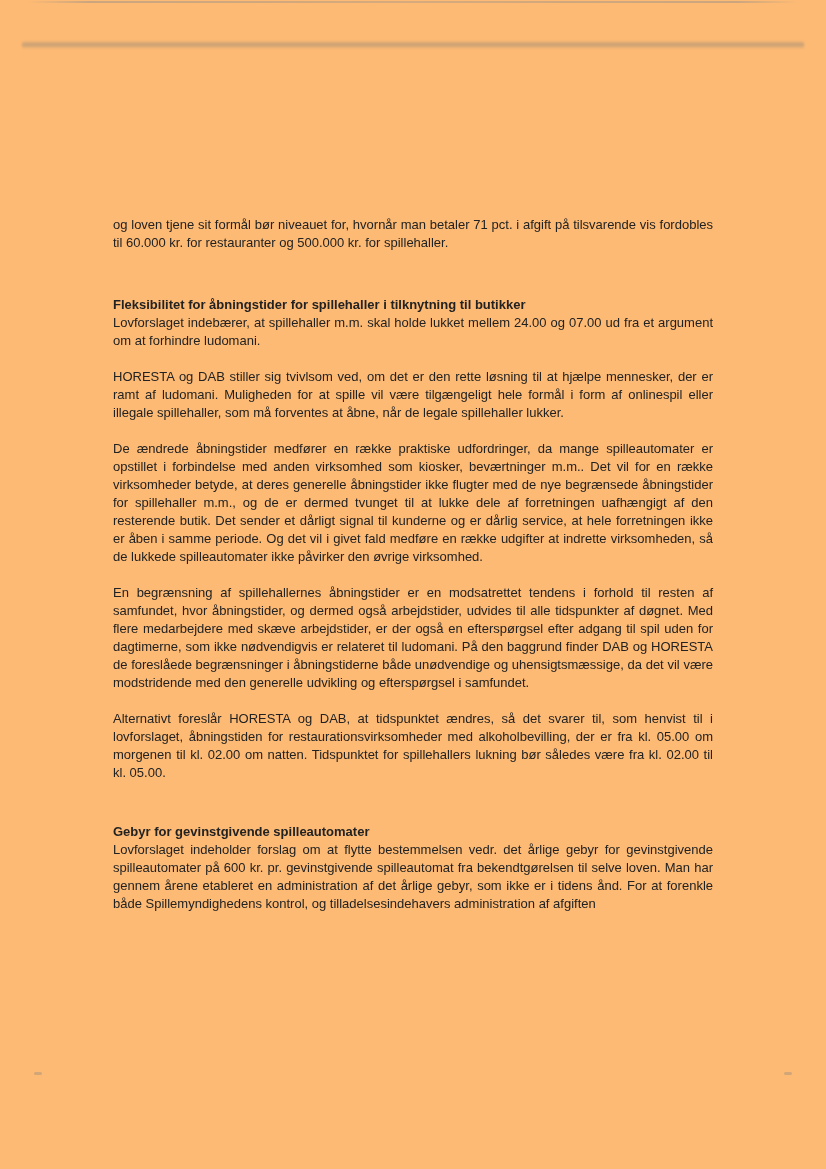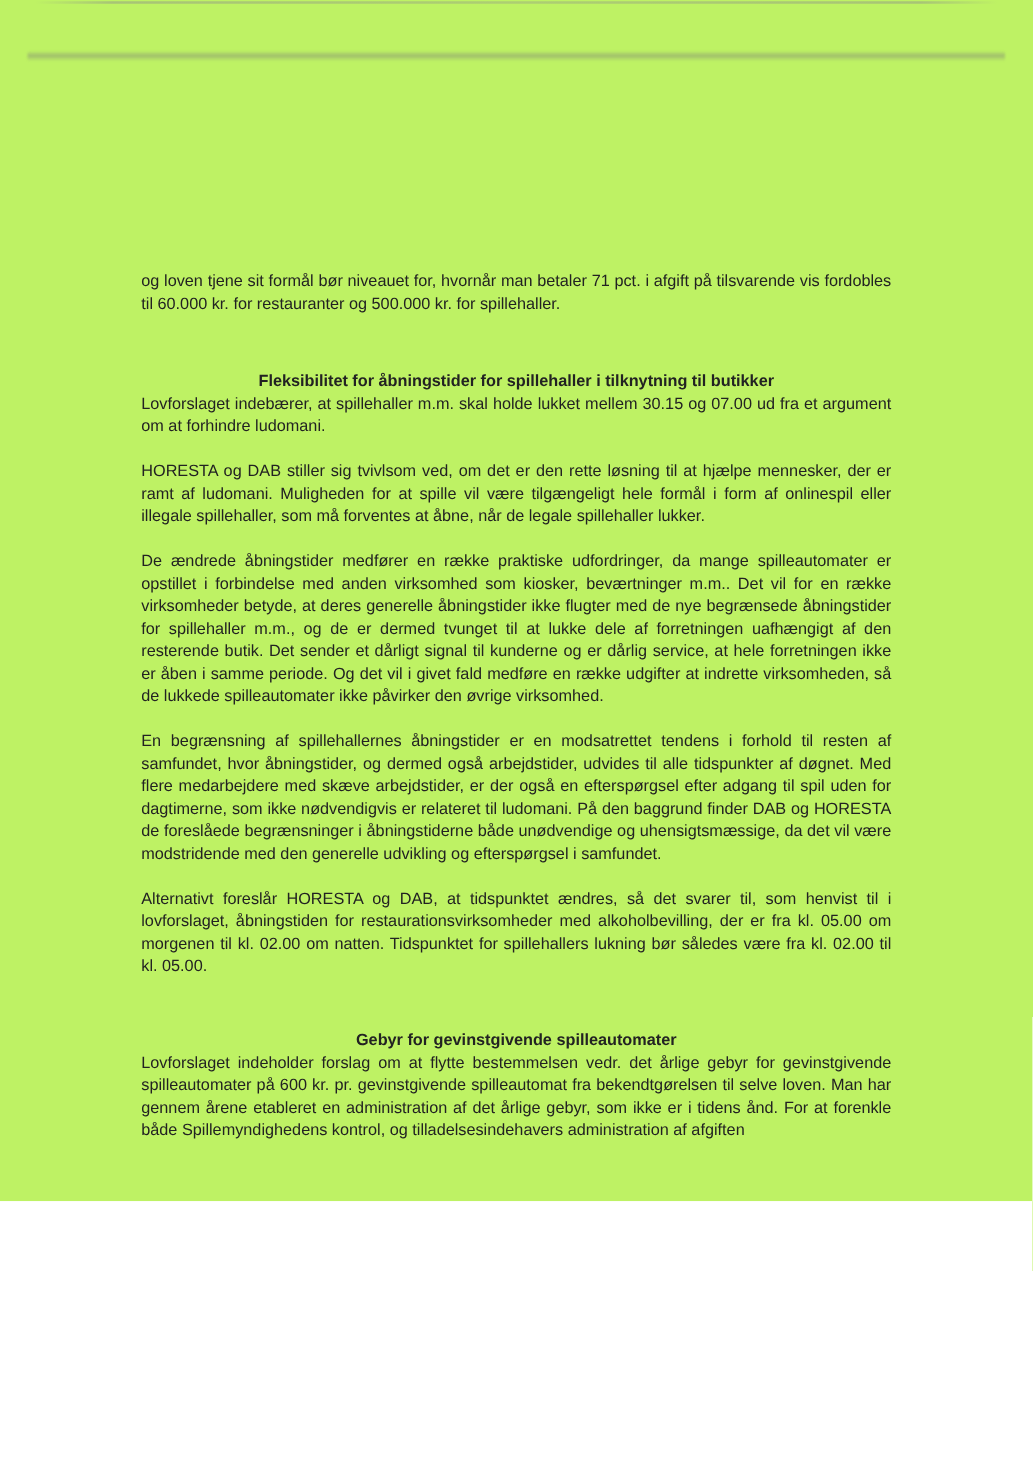--- a/index.html
+++ b/index.html
@@ -4,22 +4,22 @@
 <title>Scanned document</title>
 <style>
   html, body {
     margin: 0;
     padding: 0;
     background: #ffffff;
   }
   .page {
     position: relative;
     width: 826px;
-    height: 961px;
-    background: #bef264;
+    height: 1169px;
+    background: #fdba74;
     overflow: hidden;
     font-family: "Liberation Sans", "DejaVu Sans", sans-serif;
   }
   
   .artifact { position: absolute; pointer-events: none; }
   .artifact-top-line {
     top: 1px; left: 28px; right: 28px; height: 2px;
     background: linear-gradient(to right,
       rgba(140,140,140,0) 0%,
       rgba(140,140,140,0.45) 8%,
@@ -58,40 +58,40 @@
   }
   .content p {
     margin: 0 0 18px 0;
   }
   .content p.first {
     margin-bottom: 44px;
   }
   .content p.heading {
     margin-bottom: 0;
     font-weight: 700;
-    text-align: center;
+    text-align: left;
     margin-top: 41px;
   }
 </style>
 </head>
 <body>
 
 <div class="page">
 
   <div class="artifact artifact-top-line"></div>
   <div class="artifact artifact-edge-shadow"></div>
   <div class="artifact artifact-speck artifact-speck-left"></div>
   <div class="artifact artifact-speck artifact-speck-right"></div>
 
   <div class="content">
     <p class="body first">og loven tjene sit formål bør niveauet for, hvornår man betaler 71 pct. i afgift på tilsvarende vis fordobles til 60.000 kr. for restauranter og 500.000 kr. for spillehaller.</p>
 
     <p class="heading">Fleksibilitet for åbningstider for spillehaller i tilknytning til butikker</p>
 
-    <p class="body">Lovforslaget indebærer, at spillehaller m.m. skal holde lukket mellem 30.15 og 07.00 ud fra et argument om at forhindre ludomani.</p>
+    <p class="body">Lovforslaget indebærer, at spillehaller m.m. skal holde lukket mellem 24.00 og 07.00 ud fra et argument om at forhindre ludomani.</p>
 
     <p class="body">HORESTA og DAB stiller sig tvivlsom ved, om det er den rette løsning til at hjælpe mennesker, der er ramt af ludomani. Muligheden for at spille vil være tilgængeligt hele formål i form af onlinespil eller illegale spillehaller, som må forventes at åbne, når de legale spillehaller lukker.</p>
 
     <p class="body">De ændrede åbningstider medfører en række praktiske udfordringer, da mange spilleautomater er opstillet i forbindelse med anden virksomhed som kiosker, beværtninger m.m.. Det vil for en række virksomheder betyde, at deres generelle åbningstider ikke flugter med de nye begrænsede åbningstider for spillehaller m.m., og de er dermed tvunget til at lukke dele af forretningen uafhængigt af den resterende butik. Det sender et dårligt signal til kunderne og er dårlig service, at hele forretningen ikke er åben i samme periode. Og det vil i givet fald medføre en række udgifter at indrette virksomheden, så de lukkede spilleautomater ikke påvirker den øvrige virksomhed.</p>
 
     <p class="body">En begrænsning af spillehallernes åbningstider er en modsatrettet tendens i forhold til resten af samfundet, hvor åbningstider, og dermed også arbejdstider, udvides til alle tidspunkter af døgnet. Med flere medarbejdere med skæve arbejdstider, er der også en efterspørgsel efter adgang til spil uden for dagtimerne, som ikke nødvendigvis er relateret til ludomani. På den baggrund finder DAB og HORESTA de foreslåede begrænsninger i åbningstiderne både unødvendige og uhensigtsmæssige, da det vil være modstridende med den generelle udvikling og efterspørgsel i samfundet.</p>
 
     <p class="body">Alternativt foreslår HORESTA og DAB, at tidspunktet ændres, så det svarer til, som henvist til i lovforslaget, åbningstiden for restaurationsvirksomheder med alkoholbevilling, der er fra kl. 05.00 om morgenen til kl. 02.00 om natten. Tidspunktet for spillehallers lukning bør således være fra kl. 02.00 til kl. 05.00.</p>
 
     <p class="heading">Gebyr for gevinstgivende spilleautomater</p>

